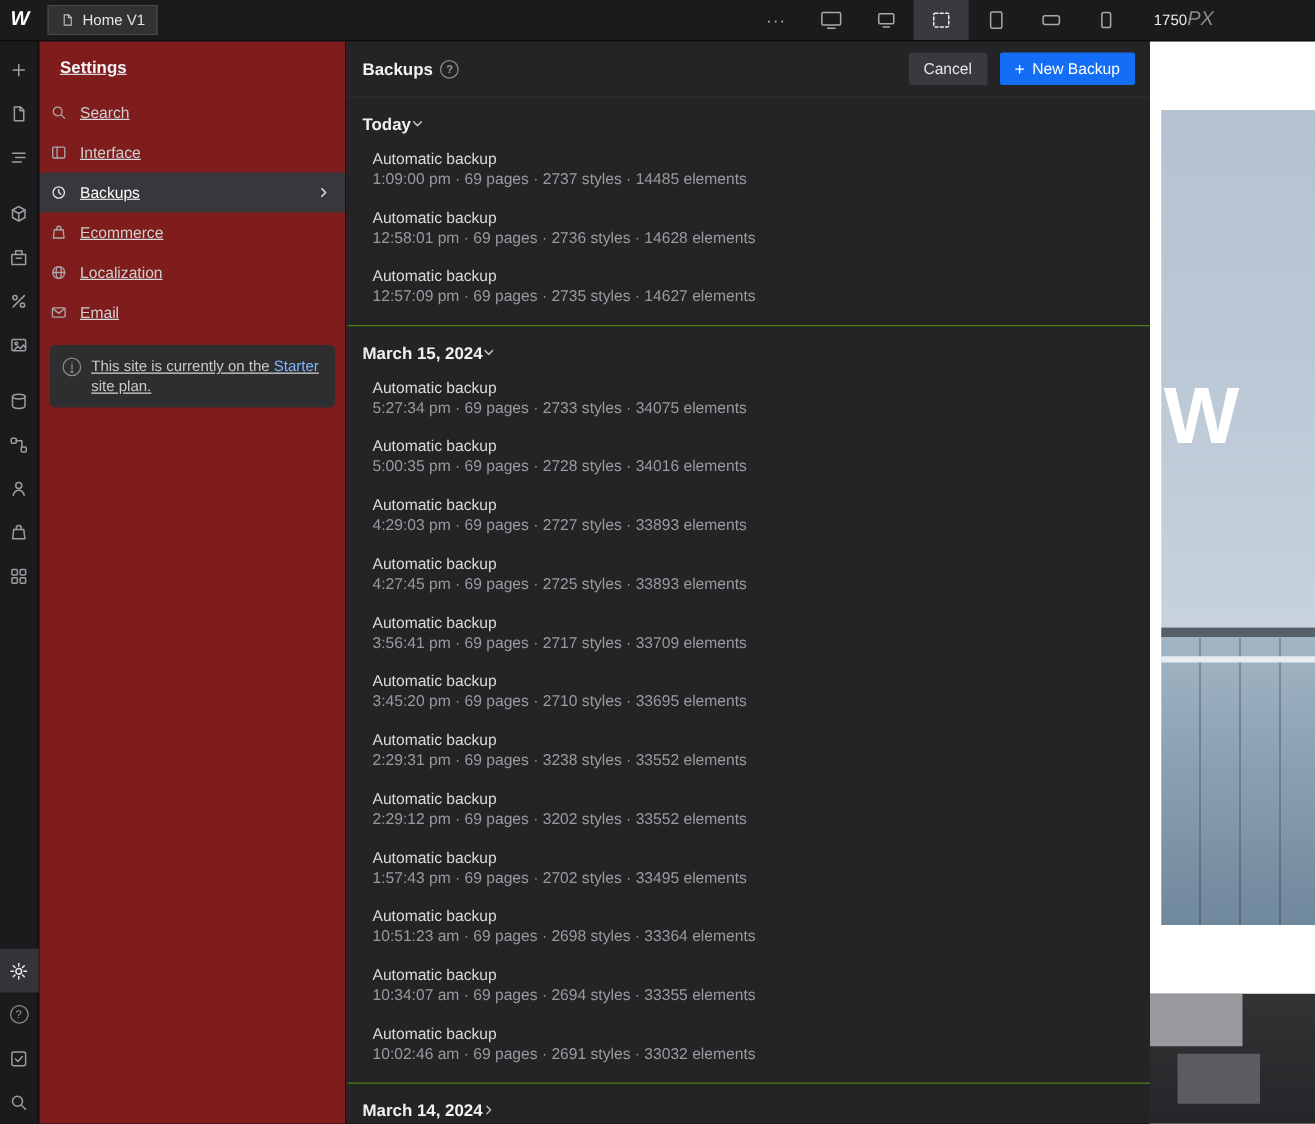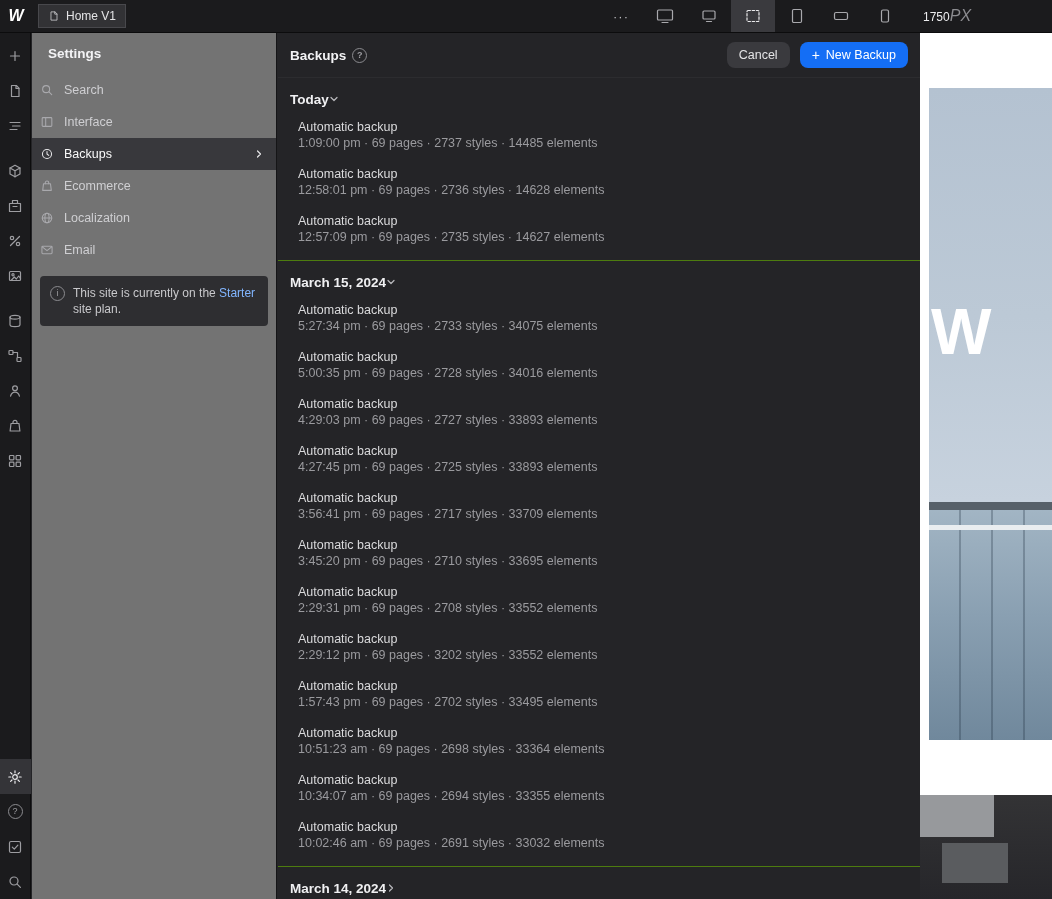--- a/index.html
+++ b/index.html
@@ -25,22 +25,22 @@
 
   
   .rail{position:absolute;left:0;top:33px;width:31px;height:866px;background:#1b1b1d;
         border-right:1px solid #0c0c0d;display:flex;flex-direction:column;align-items:center;padding-top:5px;box-sizing:border-box;}
   .rail .grow{flex:1;}
   .rail-btn{width:31px;height:35px;flex:0 0 35px;display:flex;align-items:center;justify-content:center;color:#9d9da1;}
   .rail-btn.gap{margin-top:10px;}
   .rail-btn.active{background:#343438;color:#eaeaec;}
 
   
-  .settings{position:absolute;left:32px;top:33px;width:245px;height:866px;background:#737373;
-            border-right:1px solid #151517;box-sizing:border-box;}
+  .settings{position:absolute;left:32px;top:33px;width:245px;height:866px;background:#7f1d1d;
+            border-right:1px solid #151517;box-sizing:border-box;text-decoration:underline;}
   .settings-title{padding:13px 16px 13px;font-size:13.5px;font-weight:bold;color:#f3f3f5;}
   .menu-row{height:32px;display:flex;align-items:center;gap:10px;padding:0 12px 0 8px;font-size:12.5px;color:#cfcfd2;}
   .menu-row svg{color:#a9a9ad;flex:0 0 auto;}
   .menu-row.selected{background:#38383c;color:#fafafa;}
   .menu-row.selected svg{color:#e6e6e8;}
   .menu-row .spacer{flex:1;}
   .chev{color:#b9b9bd;}
   .chev.right{transform:rotate(-90deg);}
   .plan-note{margin:10px 8px 0;background:#2e2e31;border-radius:4px;padding:9px 10px;
              font-size:12px;line-height:16px;color:#c9c9cc;display:flex;gap:8px;align-items:flex-start;}
@@ -49,21 +49,21 @@
                display:inline-flex;align-items:center;justify-content:center;
                font-size:9px;line-height:1;color:#9d9da1;font-style:normal;}
 
   
   .backups{position:absolute;left:278px;top:33px;width:642px;height:866px;background:#242427;
            display:flex;flex-direction:column;box-sizing:border-box;}
   .backups-header{height:44px;flex:0 0 44px;display:flex;align-items:center;padding:0 12px;
                   border-bottom:1px solid #2c2c2f;}
   .backups-title{font-size:13.5px;font-weight:bold;color:#f3f3f5;display:flex;align-items:center;gap:6px;}
   .header-actions{margin-left:auto;display:flex;gap:10px;}
-  .btn{height:26px;border:none;border-radius:8px;display:flex;align-items:center;padding:0 12px;
+  .btn{height:26px;border:none;border-radius:2px;display:flex;align-items:center;padding:0 12px;
        font-size:12.5px;font-family:inherit;}
   .btn.cancel{background:#3a3a3e;color:#e4e4e6;}
   .btn.primary{background:#146ef5;color:#ffffff;gap:6px;}
   .btn.primary .plus{font-size:14px;line-height:1;}
   .sections{flex:1;overflow:hidden;}
   .section{padding-top:7px;}
   .section:not(:first-child){border-top:1px solid #4d7c0f;}
   .section-header{height:28px;display:flex;align-items:center;justify-content:flex-start;padding:0 14px 0 12px;}
   .section-title{font-size:13.5px;font-weight:bold;color:#f0f0f2;}
   .entries{margin-top:6px;padding:0 20px;}
@@ -376,21 +376,21 @@
     <div class="entry-meta">3:56:41 pm · 69 pages · 2717 styles · 33709 elements</div>
   </div>
 
   <div class="entry">
     <div class="entry-name">Automatic backup</div>
     <div class="entry-meta">3:45:20 pm · 69 pages · 2710 styles · 33695 elements</div>
   </div>
 
   <div class="entry">
     <div class="entry-name">Automatic backup</div>
-    <div class="entry-meta">2:29:31 pm · 69 pages · 2708 styles · 33552 elements</div>
+    <div class="entry-meta">2:29:31 pm · 69 pages · 3238 styles · 33552 elements</div>
   </div>
 
   <div class="entry">
     <div class="entry-name">Automatic backup</div>
     <div class="entry-meta">2:29:12 pm · 69 pages · 3202 styles · 33552 elements</div>
   </div>
 
   <div class="entry">
     <div class="entry-name">Automatic backup</div>
     <div class="entry-meta">1:57:43 pm · 69 pages · 2702 styles · 33495 elements</div>

